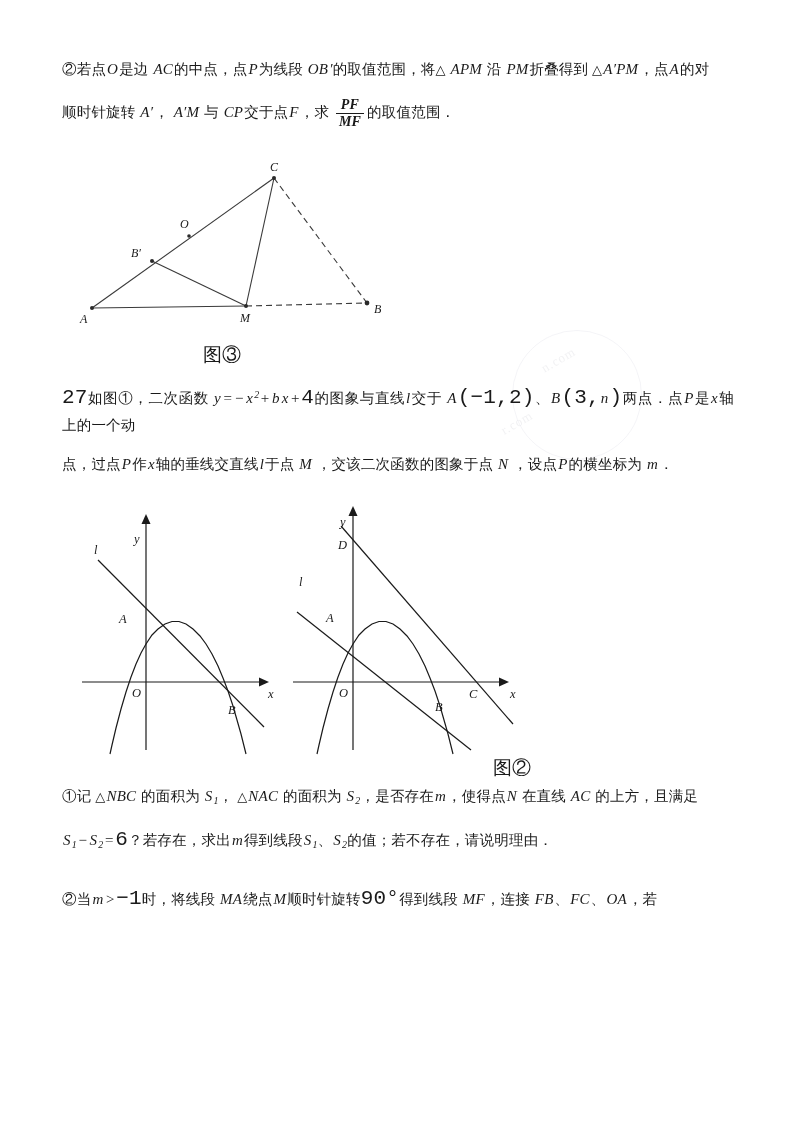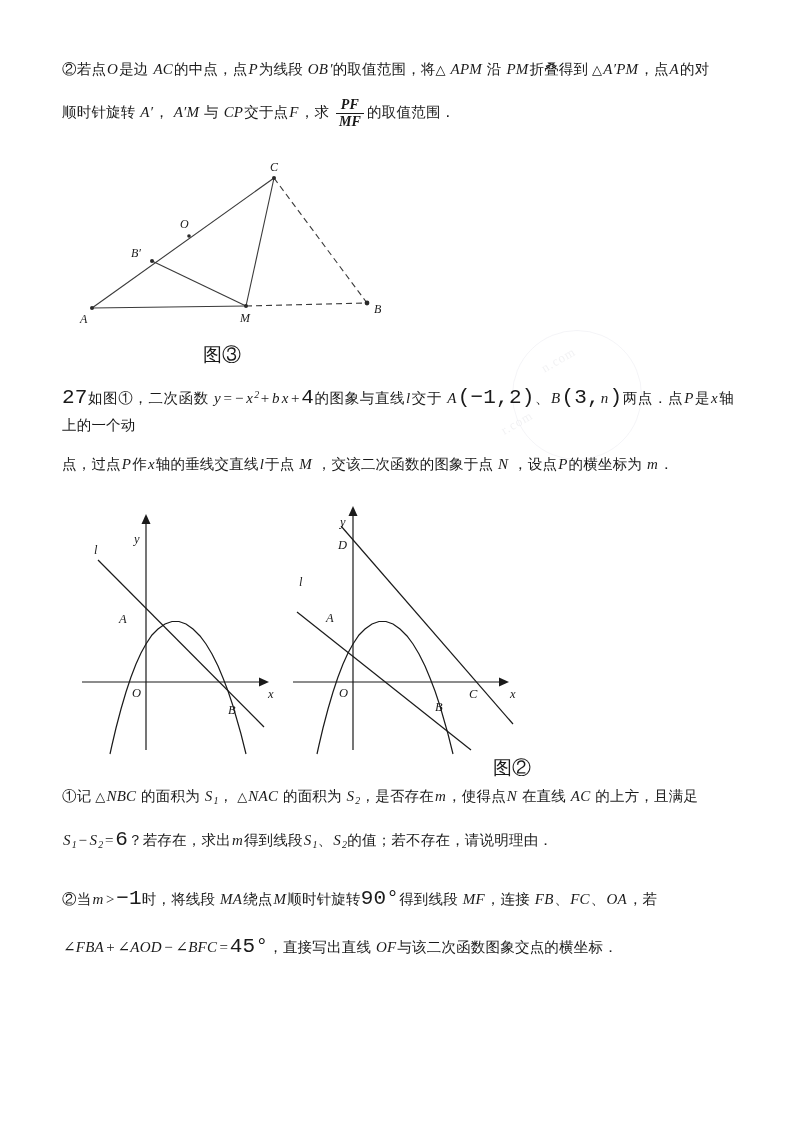--- a/index.html
+++ b/index.html
@@ -272,19 +272,15 @@
       <span class="mi">S</span><sub class="sb">1</sub><span class="mo">−</span><span class="mi">S</span><sub class="sb">2</sub><span class="mo">=</span><span class="mn">6</span><span>？若存在，求出</span><span class="mi">m</span><span>得到线段</span><span class="mi">S</span><sub class="sb">1</sub><span>、</span><span class="mi">S</span><sub class="sb">2</sub><span>的值；若不存在，请说明理由．</span>
     </p>
 
     <p class="para tight">
       <span>②</span><span>当</span><span class="mi">m</span><span class="mo">&gt;</span><span class="mn">−1</span><span>时，将线段</span>
       <span class="mi">MA</span><span>绕点</span><span class="mi">M</span><span>顺时针旋转</span><span class="mn">90°</span><span>得到线段</span>
       <span class="mi">MF</span><span>，连接</span>
       <span class="mi">FB</span><span>、</span><span class="mi">FC</span><span>、</span><span class="mi">OA</span><span>，若</span>
     </p>
 
-    <p class="para">
-      <span class="mi">∠FBA</span><span class="mo">+</span><span class="mi">∠AOD</span><span class="mo">−</span><span class="mi">∠BFC</span><span class="mo">=</span><span class="mn">45°</span><span>，直接写出直线</span>
-      <span class="mi">OF</span><span>与该二次函数图象交点的横坐标．</span>
-    </p>
 
   </div>
 </div>
 
 </body></html>

